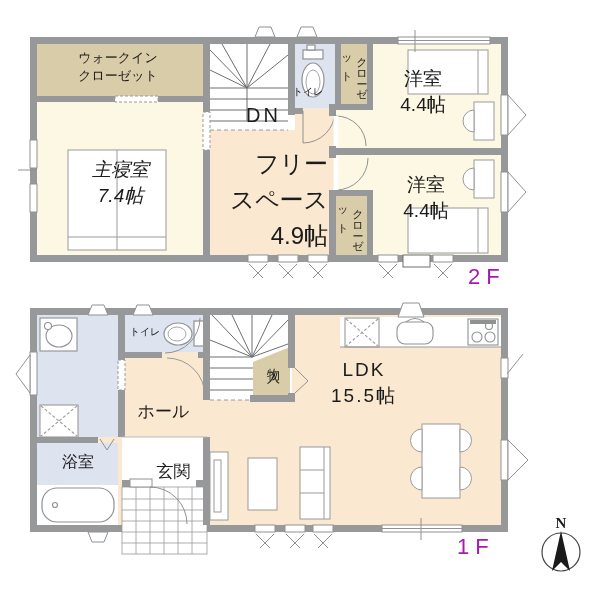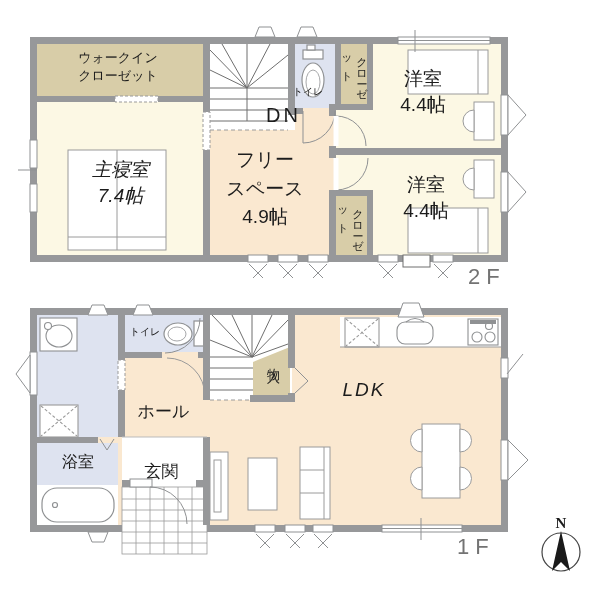--- a/index.html
+++ b/index.html
@@ -9,23 +9,23 @@
   svg { position:absolute; left:0; top:0; }
   .lbl { position:absolute; text-align:center; line-height:1.4; white-space:nowrap; }
   .lbl div { white-space:nowrap; }
   .vtext { writing-mode:vertical-rl; letter-spacing:2px; white-space:normal; text-align:start; }
   .fs13 { font-size:13px; }
   .fs10 { font-size:10px; }
   .fs11 { font-size:11px; line-height:15px; }
   .fs16 { font-size:16px; line-height:1.3; }
   .fs17 { font-size:17px;margin-top:12px; }
   .fs19 { font-size:19px; line-height:1.35; }
-  .fs18 { font-size:19px; line-height:1.5; }
+  .fs18 { font-size:24px; line-height:1.5;text-align:right; }
   .fs20 { font-size:20px; letter-spacing:3px; font-weight:500; }
-  .floorlbl { font-size:22px; letter-spacing:6px; color:#737373; }
+  .floorlbl { font-size:22px; letter-spacing:6px; color:#a21caf; }
   .ls2 { letter-spacing:2px; }
   .north { font-family:"Liberation Serif", serif; font-weight:bold; font-size:15px; }
 </style>
 </head>
 <body>
 
 <div id="canvas">
 
 <svg width="600" height="600" viewBox="0 0 600 600">
 
@@ -319,21 +319,21 @@
   <div>主寝室</div>
   <div>7.4帖</div>
 </div>
 
 <div class="lbl fs18" style="left:202px; top:146px; width:126px;">
   <div>フリー</div>
   <div>スペース</div>
   <div>4.9帖</div>
 </div>
 
-<div class="lbl fs20" style="left:246px; top:101px; width:60px; text-align:left;margin-left:20px;">DN</div>
+<div class="lbl fs20" style="left:246px; top:101px; width:60px; text-align:left;">DN</div>
 
 <div class="lbl fs10" style="left:287px; top:85px; width:42px;">トイレ</div>
 
 <div class="lbl fs11 vtext" style="left:339px; top:49px; width:30px; height:48px;">クローゼット</div>
 
 <div class="lbl fs11 vtext" style="left:335px; top:201px; width:30px; height:48px;">クローゼット</div>
 
 <div class="lbl fs19" style="left:362px; top:66px; width:122px;">
   <div>洋室</div>
   <div>4.4帖</div>
@@ -344,28 +344,29 @@
   <div>4.4帖</div>
 </div>
 
 <div class="lbl floorlbl" style="left:468px; top:262px; width:60px; text-align:left;">2F</div>
 
 
 <div class="lbl fs10" style="left:123px; top:325px; width:44px;">トイレ</div>
 
 <div class="lbl fs17" style="left:122px; top:388px; width:83px;">ホール</div>
 
-<div class="lbl fs17" style="left:120px; top:448px; width:83px;">玄関</div>
+<div class="lbl fs17" style="left:132px; top:448px; width:83px;">玄関</div>
 
 <div class="lbl fs16" style="left:39px; top:452px; width:78px;">浴室</div>
 
 
 <div class="lbl vtext" style="left:260px; top:358px; width:22px; height:44px; font-size:13px;">物入</div>
 
-<div class="lbl fs19" style="left:300px; top:377px; width:128px;font-style:italic;">
+<div class="lbl fs19" style="left:300px; top:357px; width:128px;">
   <div class="ls2">LDK</div>
+  <div class="ls2">15.5帖</div>
 </div>
 
 <div class="lbl floorlbl" style="left:457px; top:532px; width:60px; text-align:left;">1F</div>
 
 <div class="lbl north" style="left:549px; top:513px; width:24px;">N</div>
 
 </div>
 
 </body></html>

